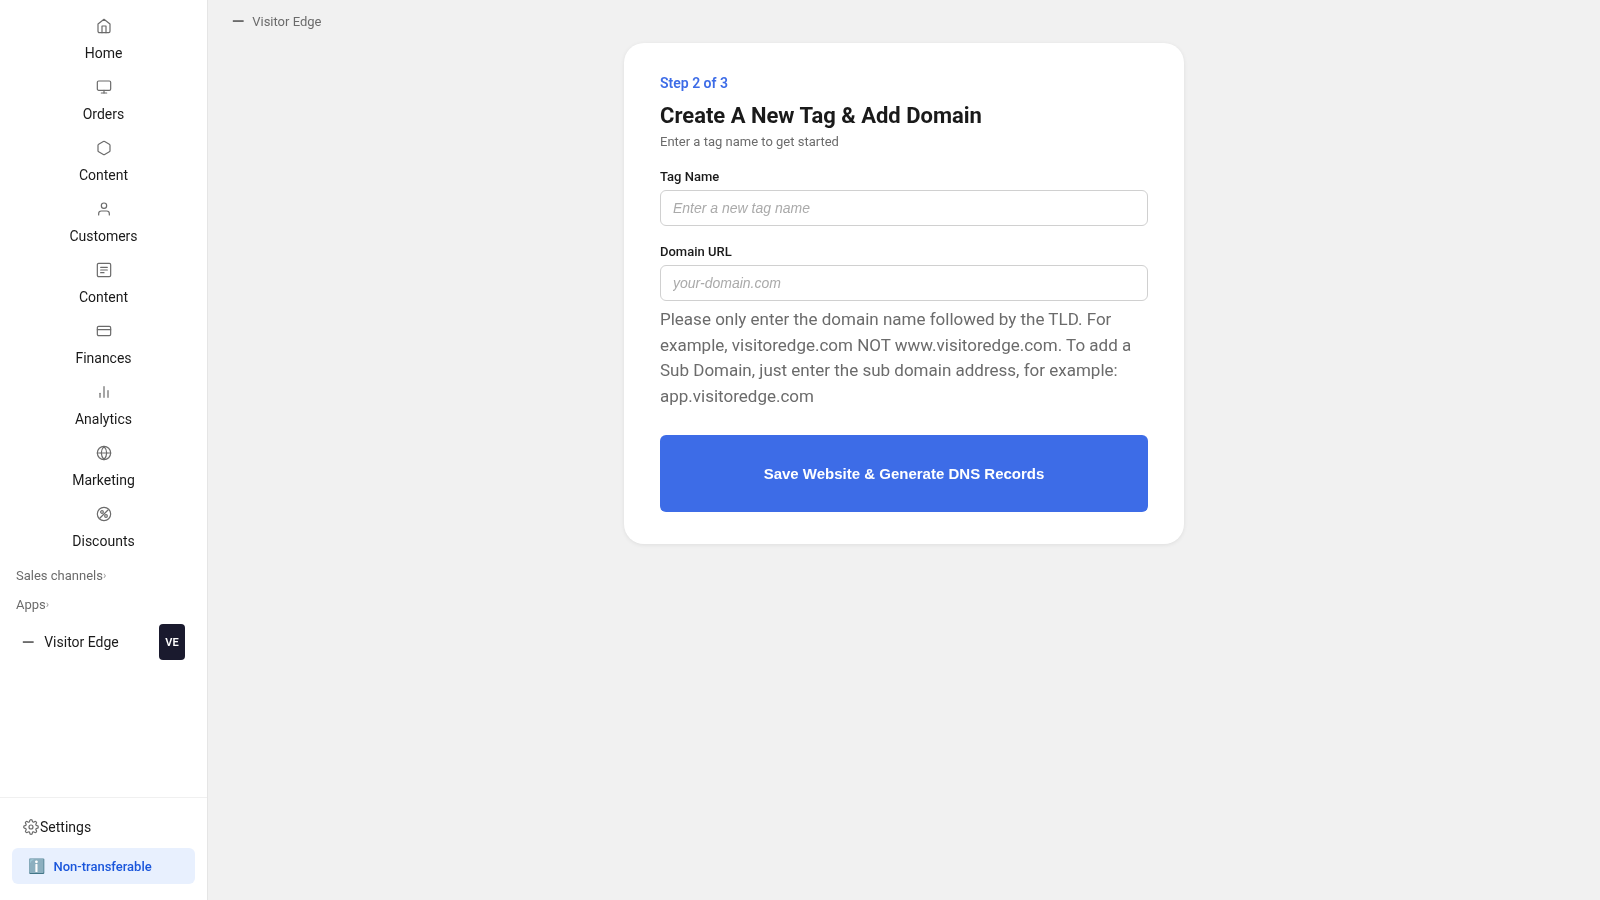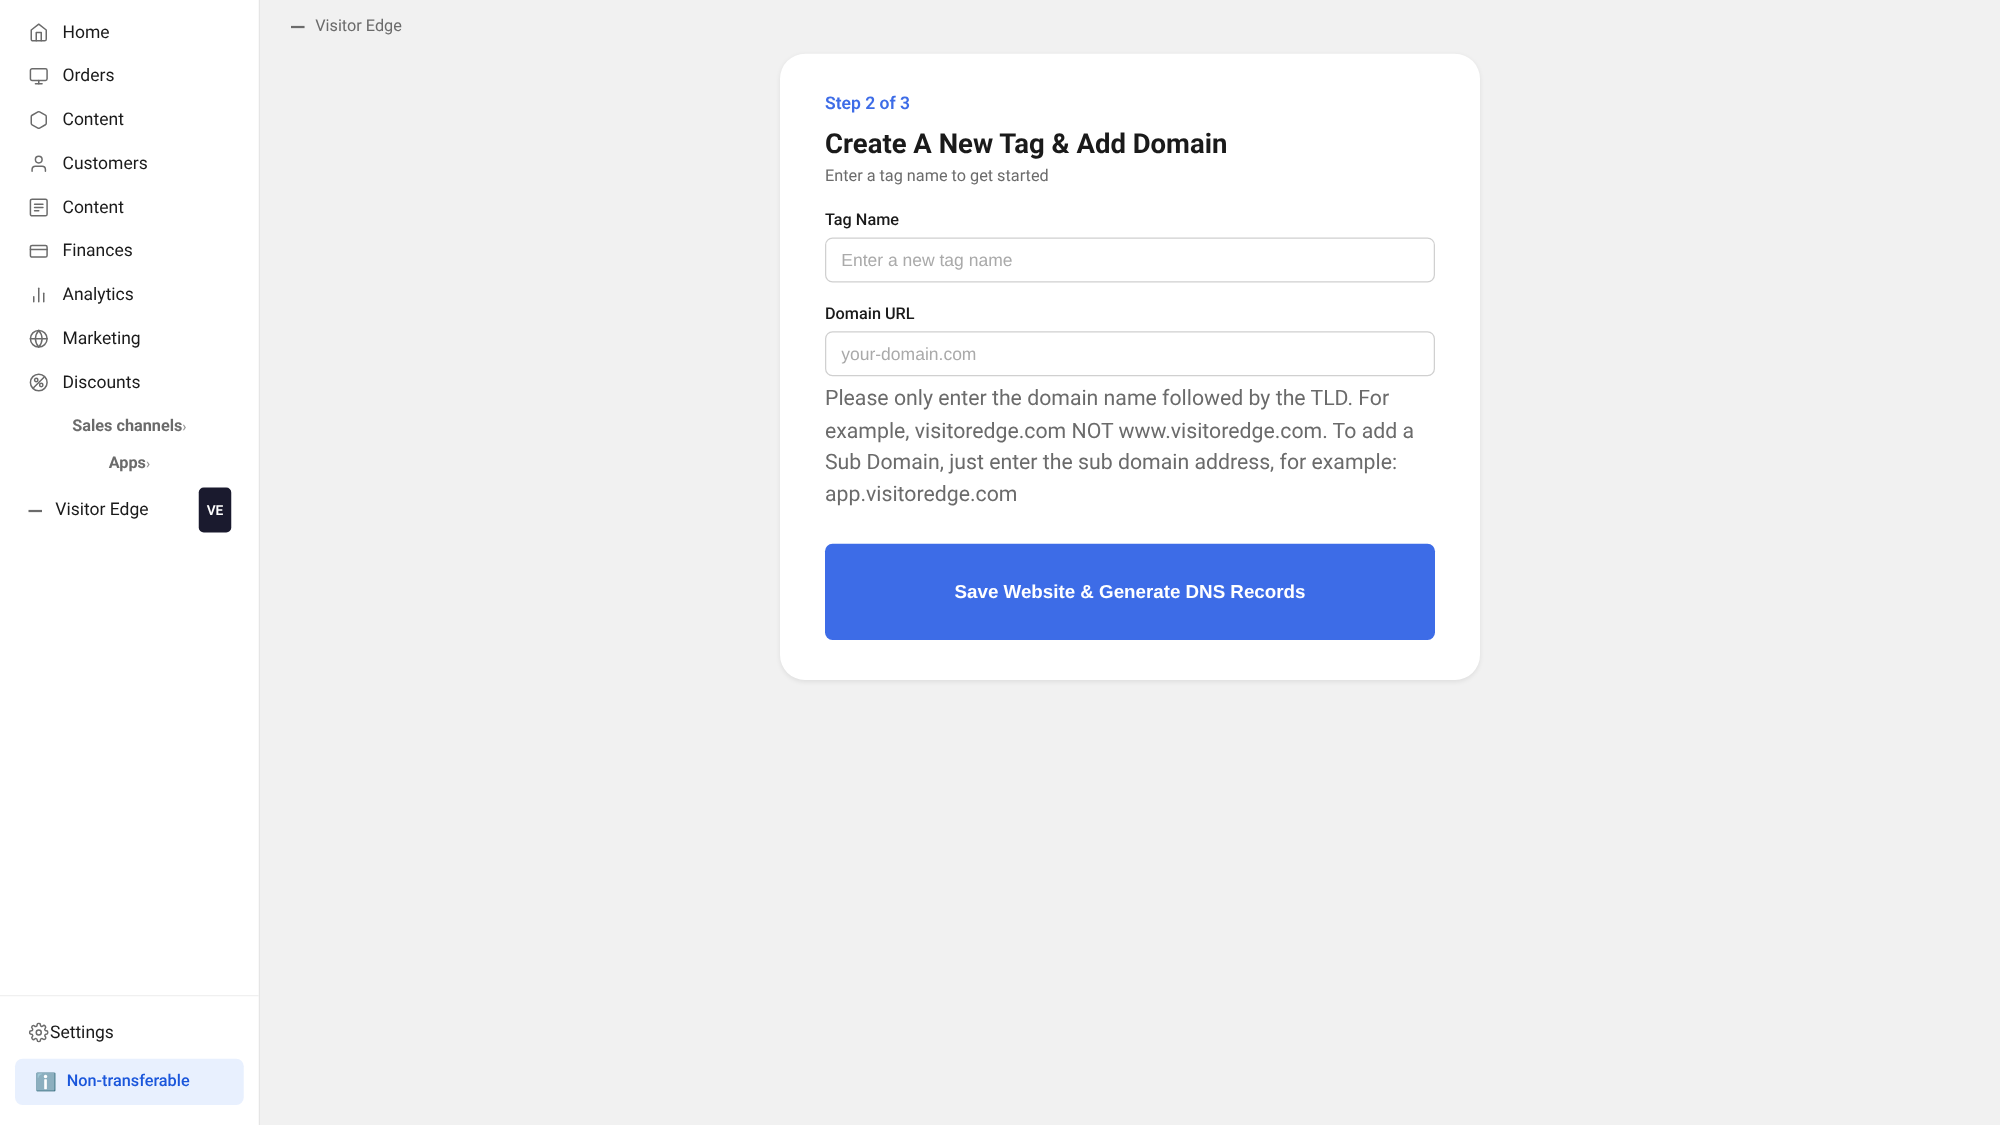--- a/index.html
+++ b/index.html
@@ -32,40 +32,41 @@
     .nav-item {
       display: flex;
       align-items: center;
       gap: 10px;
       padding: 8px 16px;
       font-size: 14px;
       color: #1a1a1a;
       cursor: pointer;
       border-radius: 6px;
       margin: 1px 6px;
+      flex-direction: column;
     }
 
     .nav-icon {
       width: 18px;
       height: 18px;
       display: flex;
       align-items: center;
       justify-content: center;
       color: #6b6b6b;
       font-size: 15px;
     }
 
     .nav-section-label {
       display: flex;
       align-items: center;
-      justify-content: center;
+      justify-content: flex-start;
       padding: 10px 16px 4px;
       font-size: 13px;
       color: #6b6b6b;
-      font-weight: 700;
+      font-weight: 400;
       cursor: pointer;
     }
 
     .nav-chevron {
       font-size: 11px;
       color: #999;
     }
 
     .visitor-edge-item {
       display: flex;
@@ -215,20 +216,21 @@
 
     .form-input {
       width: 100%;
       padding: 9px 12px;
       border: 1px solid #d0d0d0;
       border-radius: 6px;
       font-size: 14px;
       color: #a16207;
       outline: none;
       background: #fff;
+      font-style: italic;
     }
     .form-input::placeholder {
       color: #aaa;
     }
 
     .form-hint {
       font-size: 17px;
       color: #6b6b6b;
       line-height: 1.5;
       margin-top: 6px;

